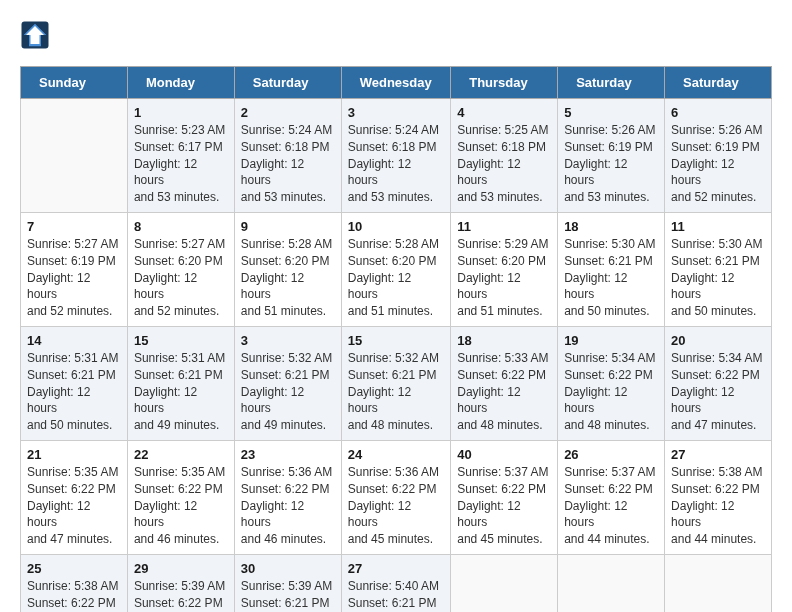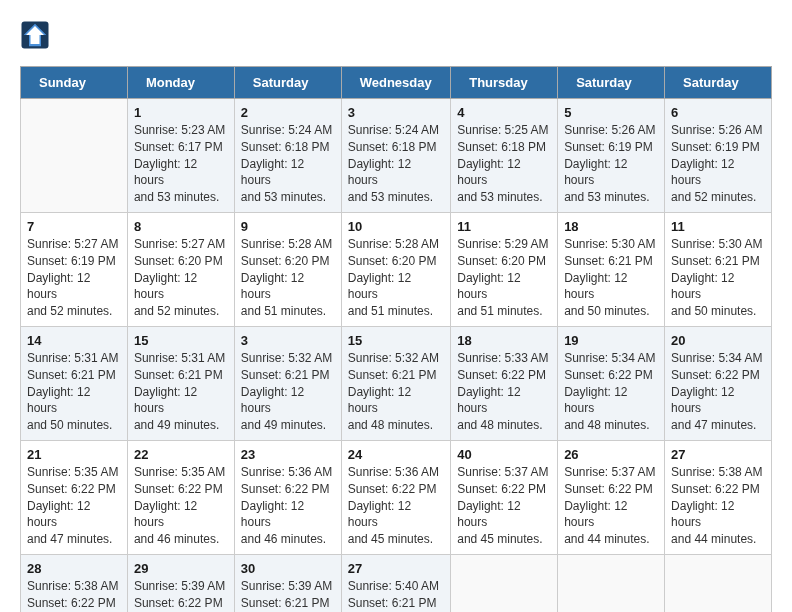--- a/index.html
+++ b/index.html
@@ -239,21 +239,21 @@
           <span class="day-number">26</span>
           <div class="day-info">Sunrise: 5:37 AM<br>Sunset: 6:22 PM<br>Daylight: 12 hours<br>and 44 minutes.</div>
         </td>
         <td>
           <span class="day-number">27</span>
           <div class="day-info">Sunrise: 5:38 AM<br>Sunset: 6:22 PM<br>Daylight: 12 hours<br>and 44 minutes.</div>
         </td>
       </tr>
       <tr>
         <td>
-          <span class="day-number">28</span>
+          <span class="day-number">25</span>
           <div class="day-info">Sunrise: 5:38 AM<br>Sunset: 6:22 PM<br>Daylight: 12 hours<br>and 43 minutes.</div>
         </td>
         <td>
           <span class="day-number">29</span>
           <div class="day-info">Sunrise: 5:39 AM<br>Sunset: 6:22 PM<br>Daylight: 12 hours<br>and 42 minutes.</div>
         </td>
         <td>
           <span class="day-number">30</span>
           <div class="day-info">Sunrise: 5:39 AM<br>Sunset: 6:21 PM<br>Daylight: 12 hours<br>and 42 minutes.</div>
         </td>

